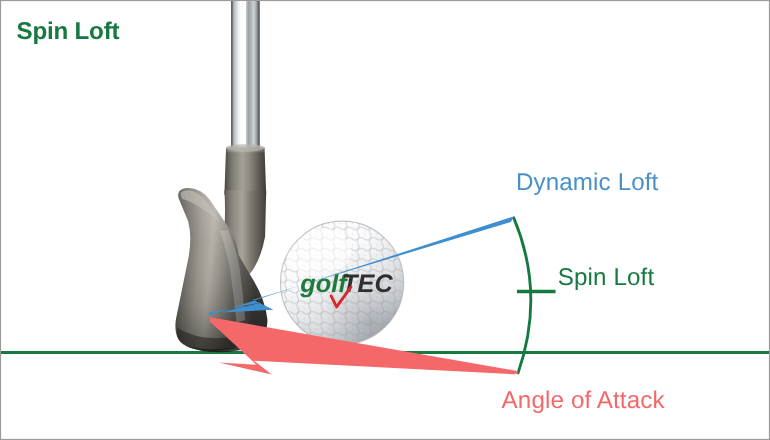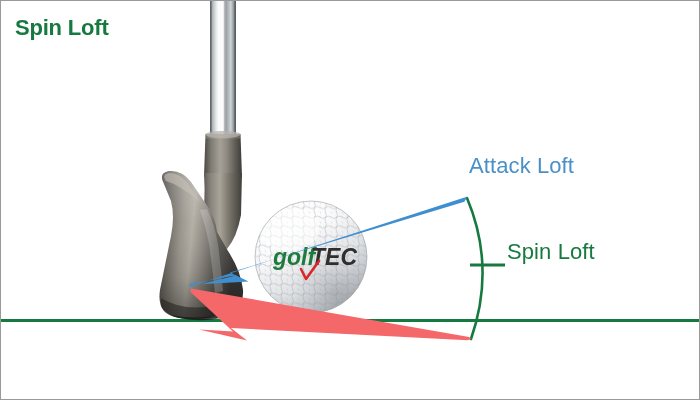--- a/index.html
+++ b/index.html
@@ -250,18 +250,19 @@
                L198 328.5
                L232 330.5
                L189.5 291.0
                Z" fill="#f4686a"></path>
     </g>
 
   </svg>
 
   <div class="lbl" id="title-label" style="color:#16793f;">Spin Loft</div>
 
-  <div class="lbl" id="dynamic-loft-label" style="color:#4a90c8;">Attack Loft</div>
+  <div class="lbl" id="dynamic-loft-label" style="color:#4a90c8;">Dynamic Loft</div>
 
   <div class="lbl" id="spin-loft-callout-label" style="color:#16793f;">Spin Loft</div>
 
+  <div class="lbl" id="angle-of-attack-label" style="color:#f4686a;">Angle of Attack</div>
 
 </div>
 
 </body></html>

